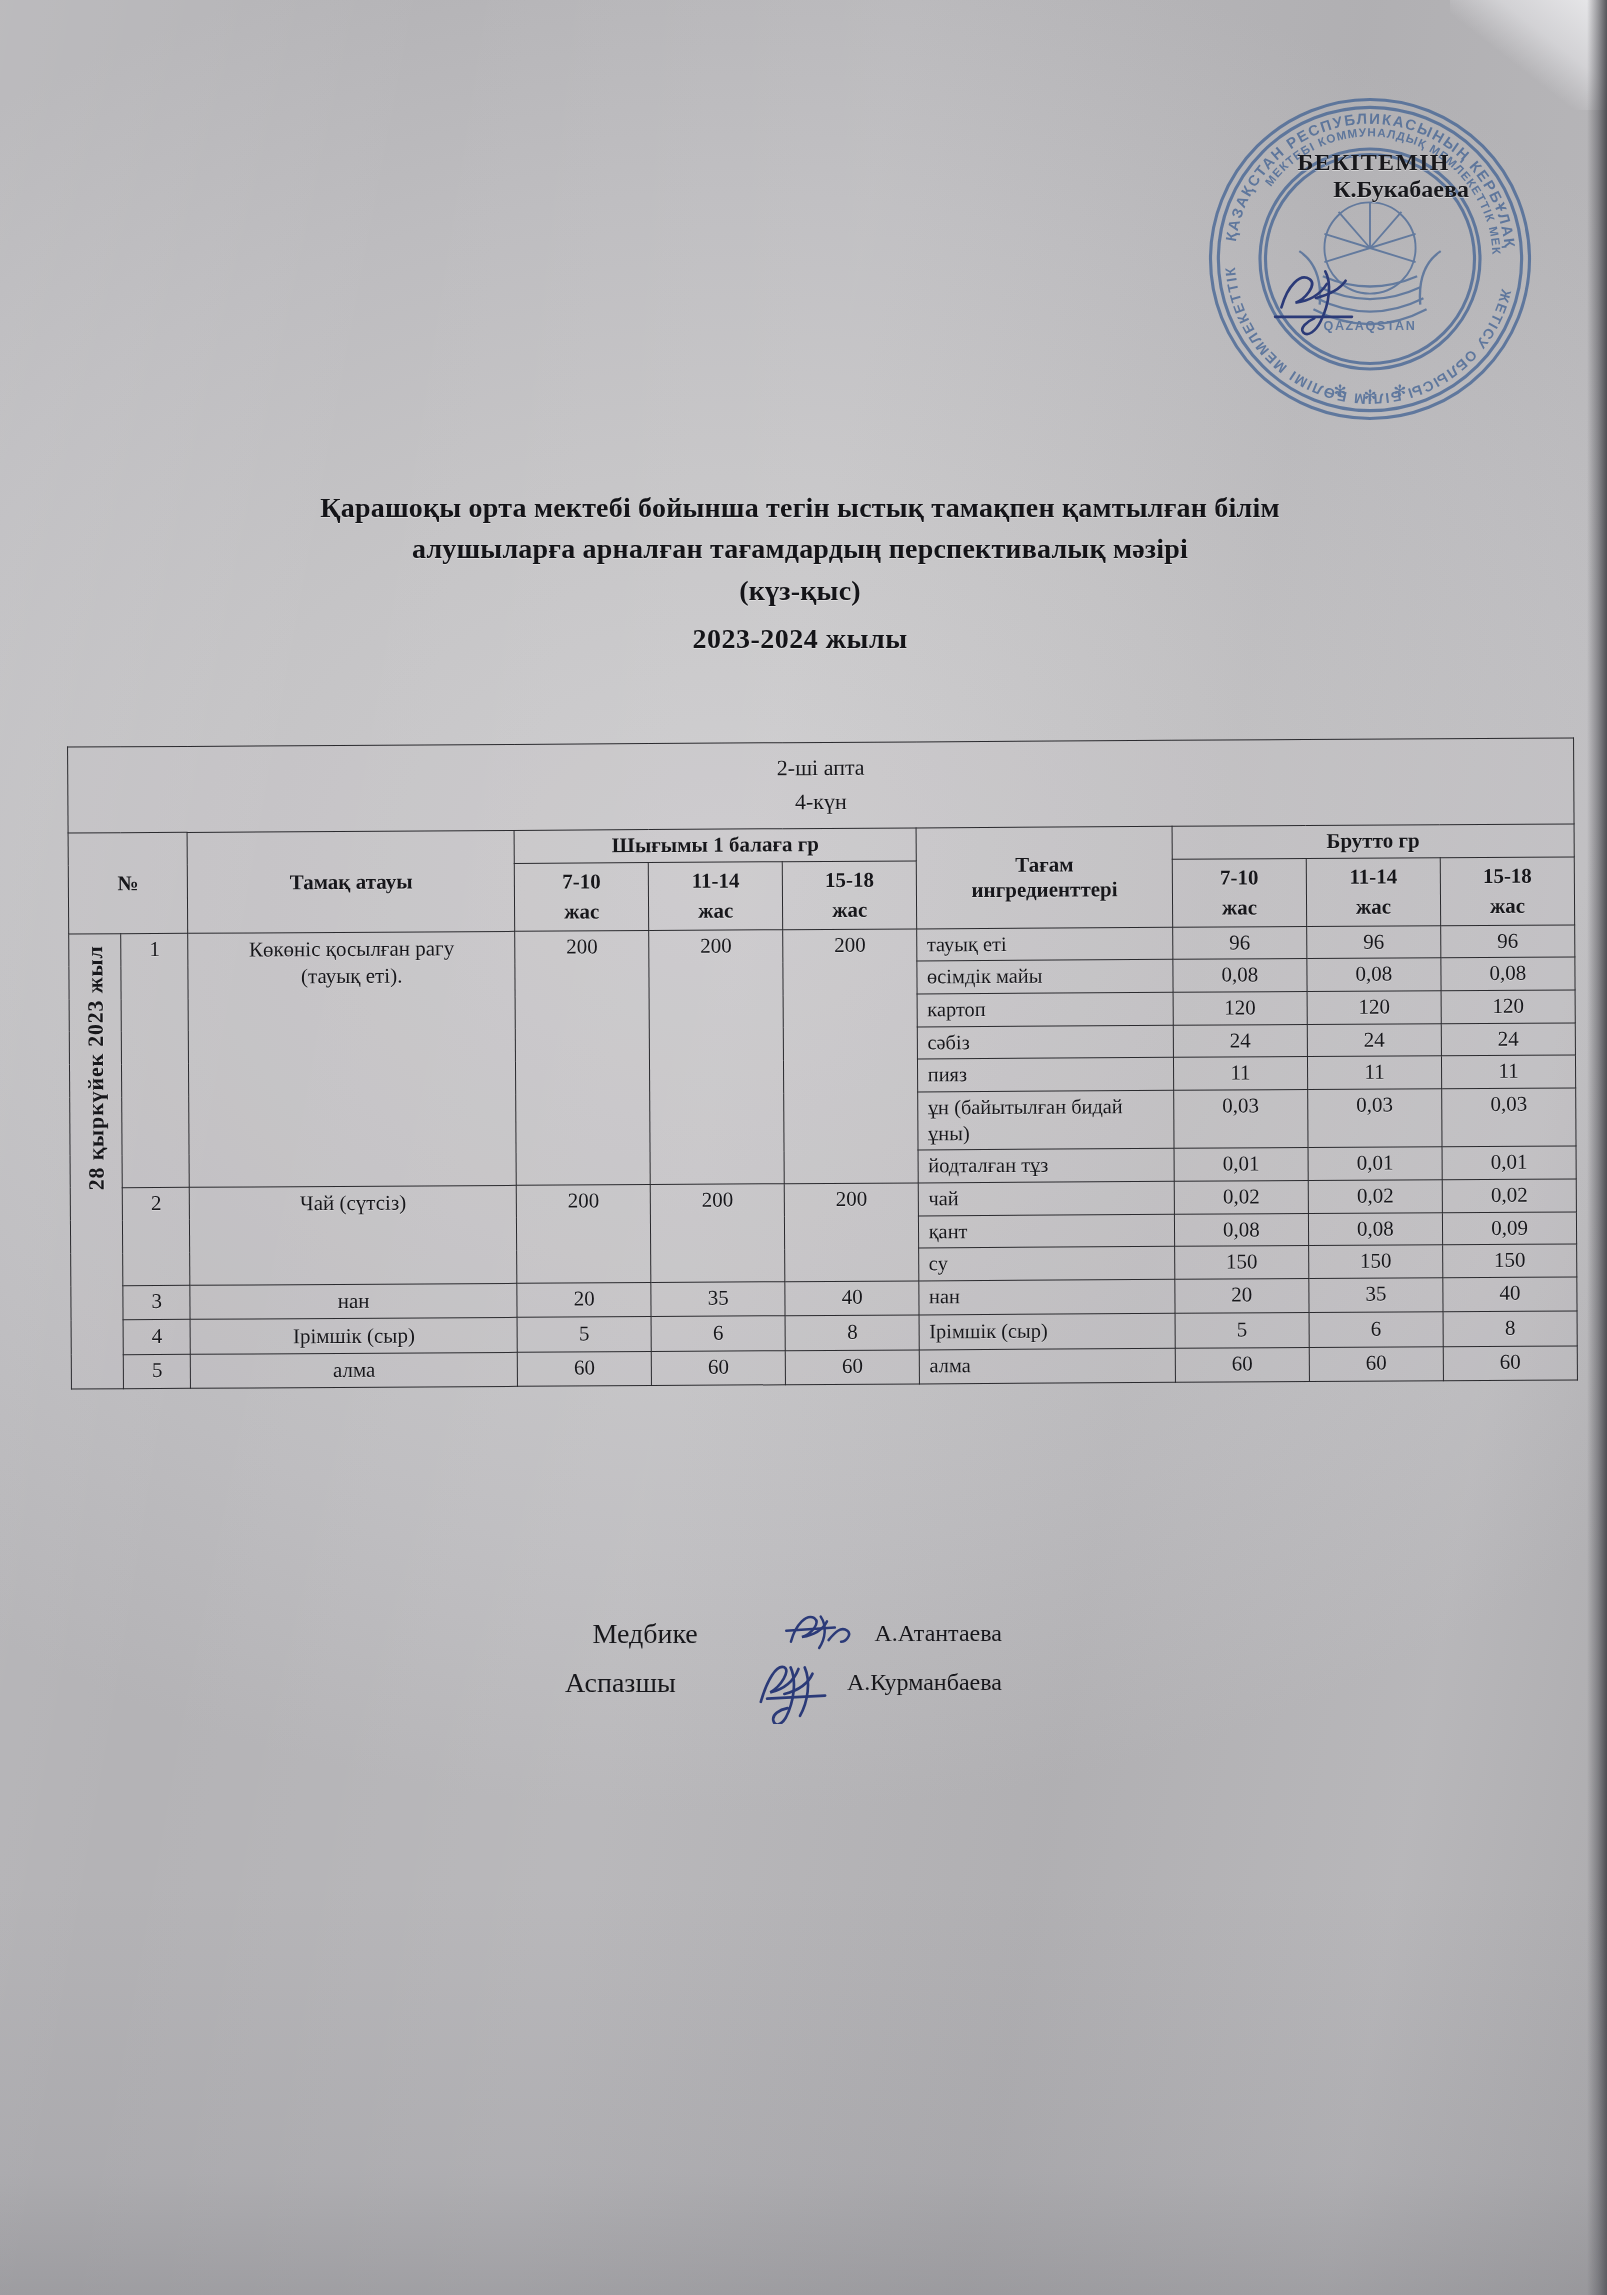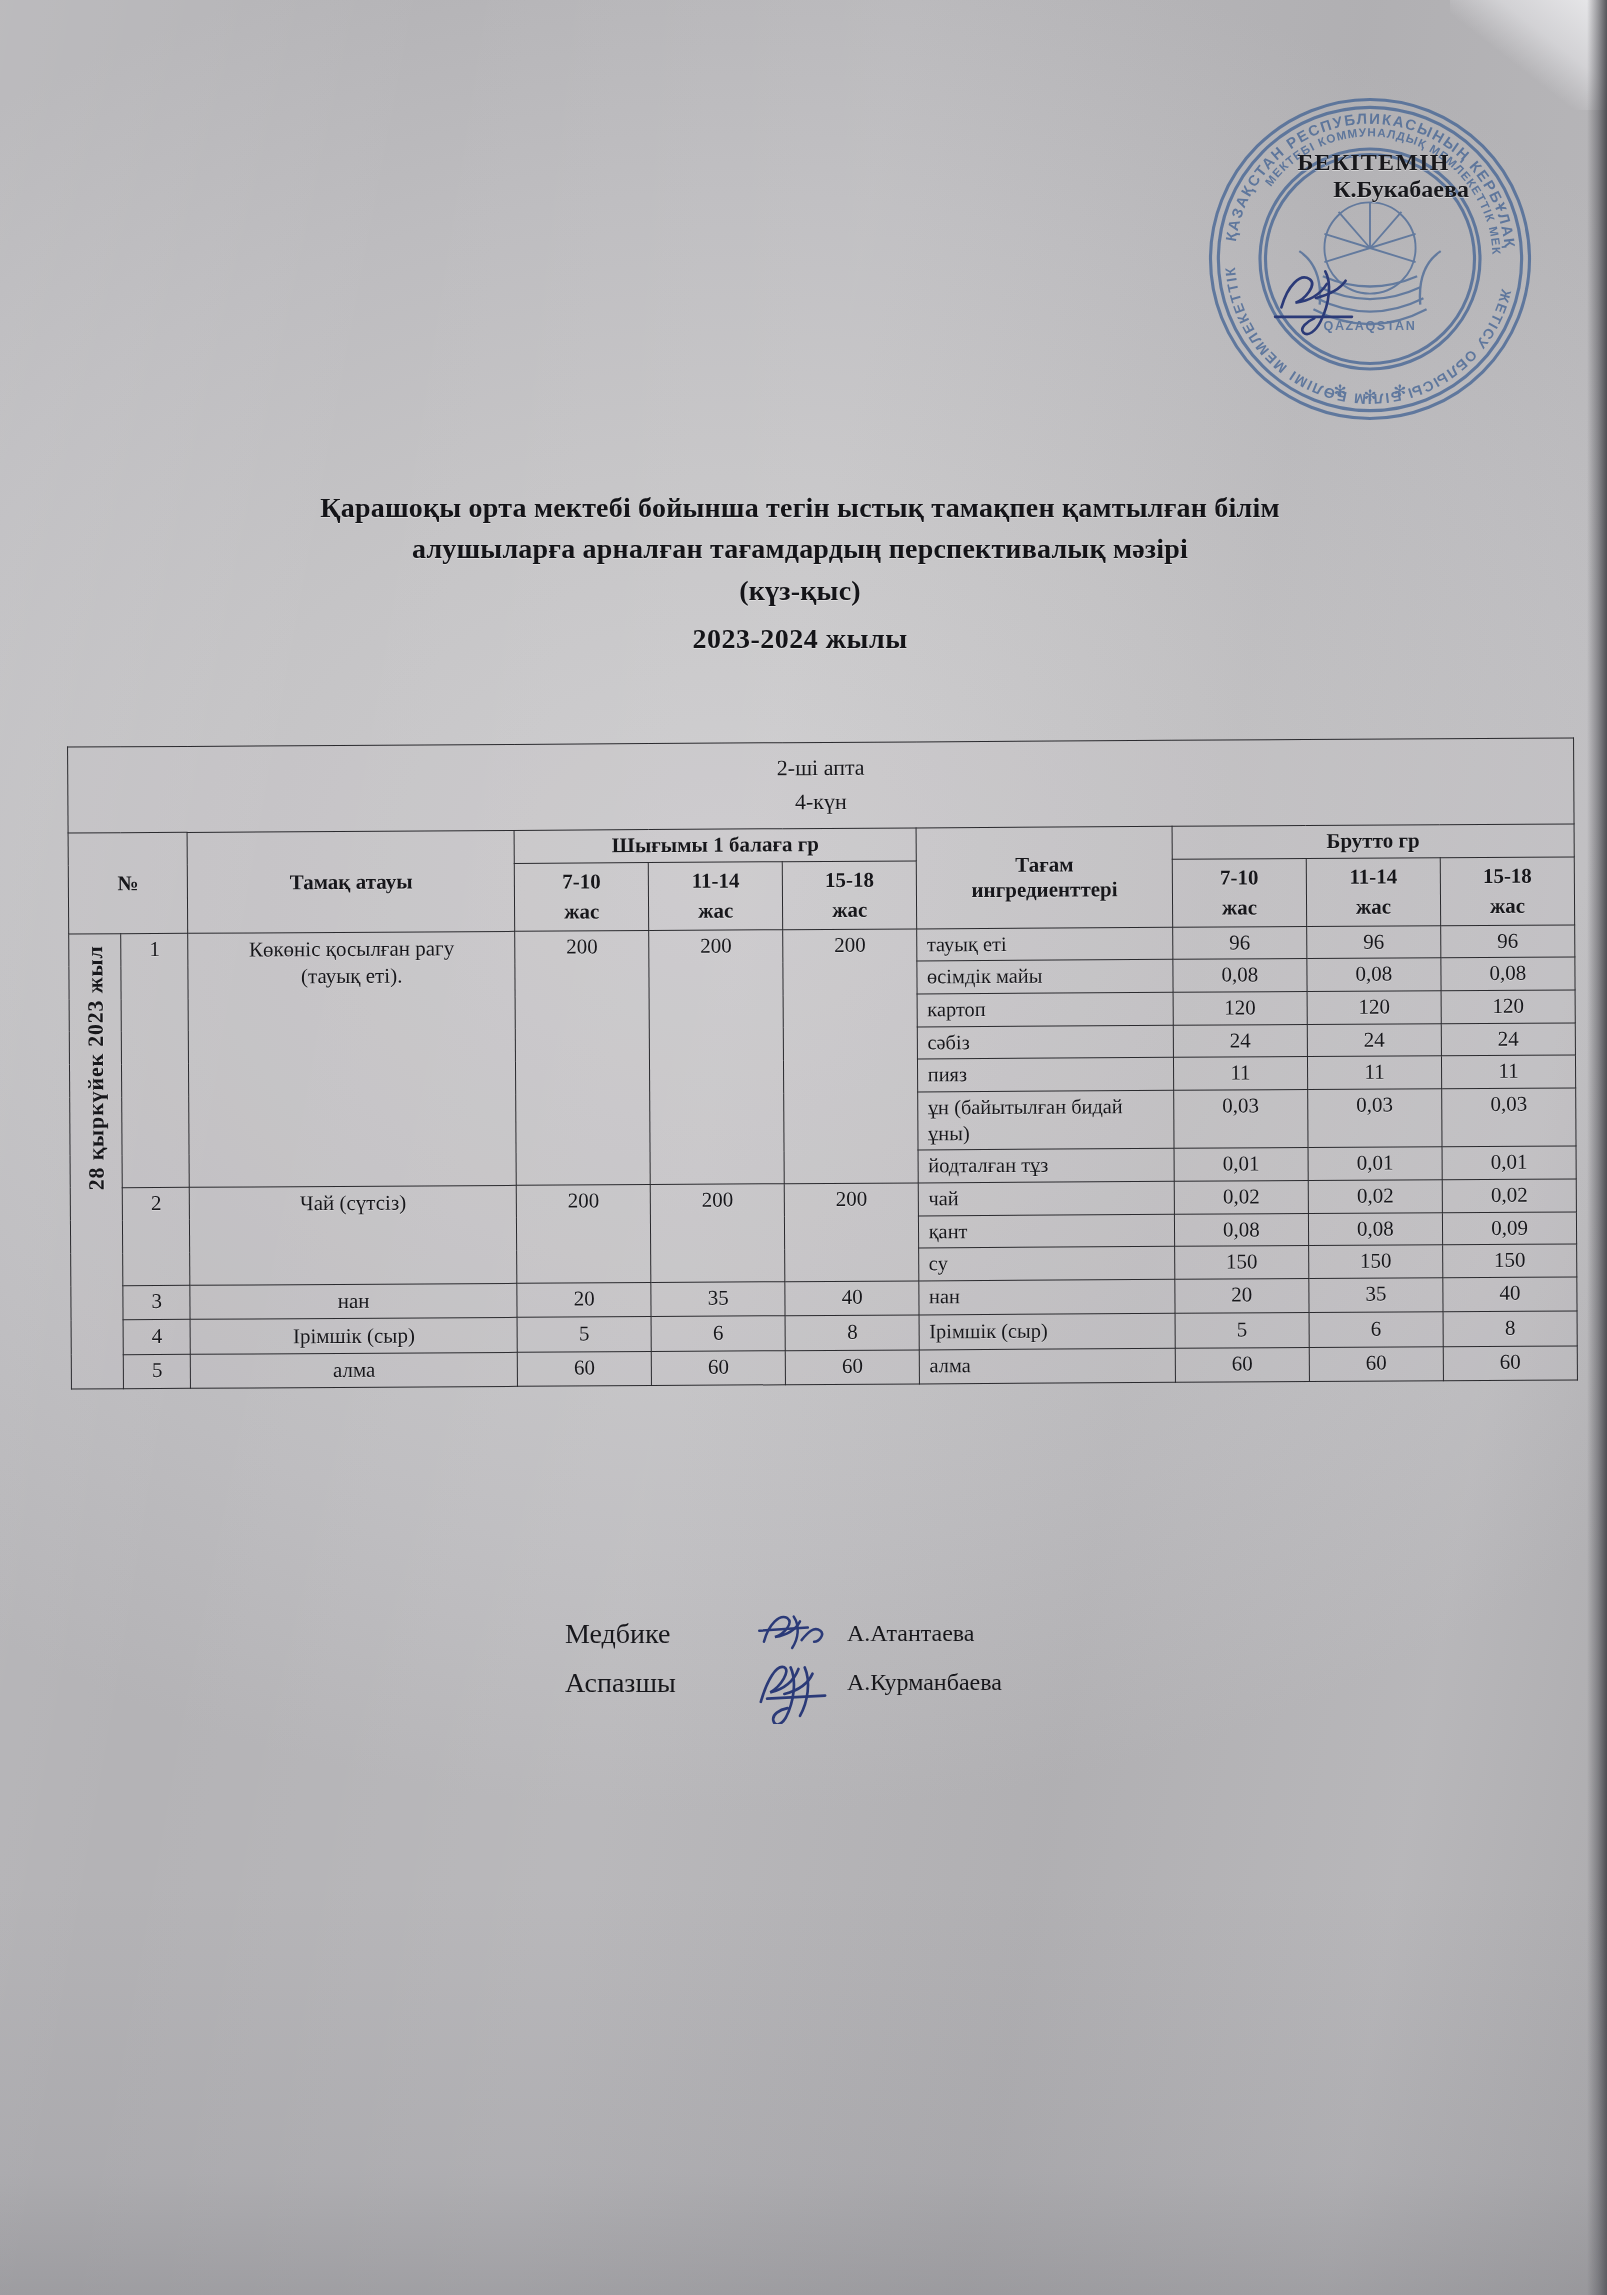--- a/index.html
+++ b/index.html
@@ -186,20 +186,21 @@
     left: 565px;
     z-index: 6;
     color: #17171b;
   }
   .sigrow {
     display: flex;
     align-items: center;
     height: 49px;
     font-size: 28px;
     white-space: nowrap;
+    justify-content: flex-end;
   }
   .sigrole { width: 188px; }
   .sigmark { width: 94px; position: relative; height: 49px; }
   .signame { font-size: 24px; }
   .sigrow .sigmark svg { position: absolute; left: 0; top: -4.7px; }
 </style>
 </head>
 <body>
 
 <div id="page">

